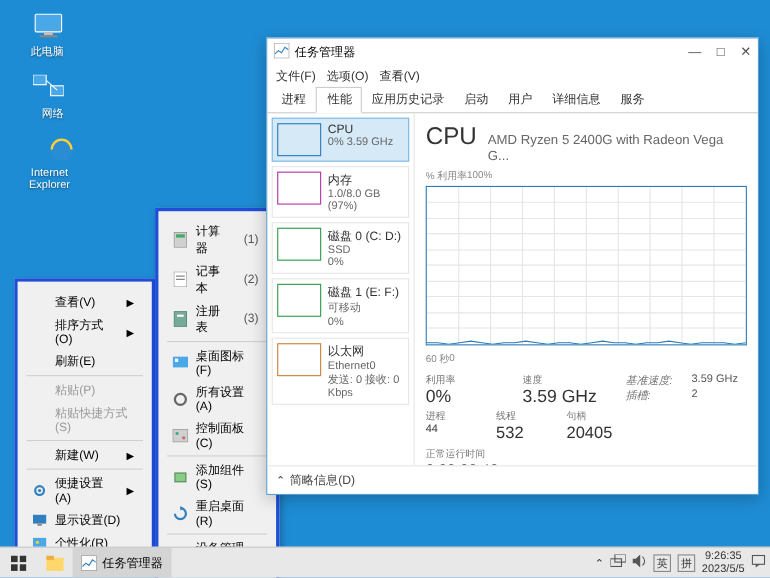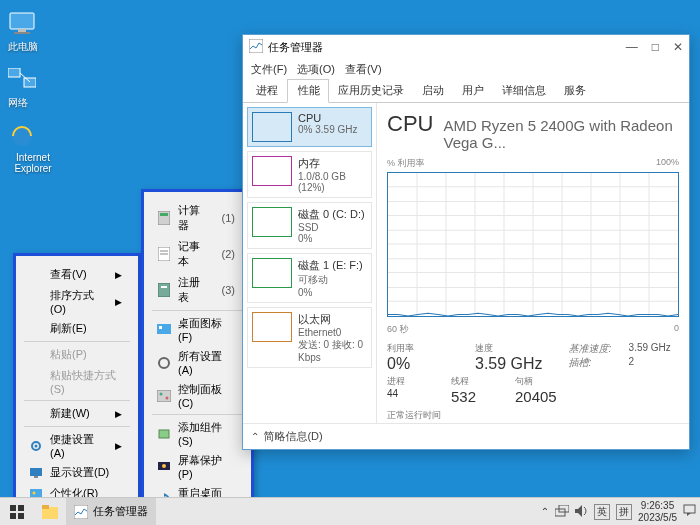--- a/index.html
+++ b/index.html
@@ -1,19 +1,19 @@
 <!DOCTYPE html>
 <html><head>
 <meta charset="utf-8">
 <style>
 * { margin: 0; padding: 0; box-sizing: border-box; font-family: "Microsoft YaHei", "Segoe UI", sans-serif; }
 body { width: 700px; height: 525px; background: #1e8cd4; position: relative; overflow: hidden; font-size: 11px; }
 
 
-.desktop-icon { position: absolute; width: 50px; display: flex; flex-direction: column; align-items: flex-start; color: #fff; text-align: center; gap: 2px; }
+.desktop-icon { position: absolute; width: 50px; display: flex; flex-direction: column; align-items: flex-end; color: #fff; text-align: center; gap: 2px; }
 .desktop-icon .ic { width: 28px; height: 28px; display: flex; align-items: center; justify-content: center; }
 .desktop-icon .lbl { font-size: 10px; text-shadow: 0 1px 2px rgba(0,0,0,.5); }
 
 
 .menu { position: absolute; background: #f0f0f0; border: 3px solid #1d4ed8; box-shadow: 2px 2px 6px rgba(0,0,0,.25); padding: 8px; font-size: 11px; }
 .menu-item { display: flex; align-items: center; padding: 3px 8px 3px 26px; position: relative; color: #000; }
 .menu-item.disabled { color: #9a9a9a; }
 .menu-item .arrow { margin-left: auto; font-size: 9px; padding-left: 14px; }
 .menu-item .shortcut { margin-left: auto; padding-left: 14px; color: #555; }
 .menu-item .mi-icon { position: absolute; left: 4px; width: 16px; height: 16px; display: flex; align-items: center; justify-content: center; }
@@ -30,21 +30,21 @@
 .tm-tab.active { border: 1px solid #ccc; border-bottom: 1px solid #fff; background: #fff; margin-bottom: -1px; padding-left: 10px; }
 .tm-body { flex: 1; display: flex; overflow: hidden; }
 .tm-side { width: 134px; border-right: 1px solid #e6e6e6; padding: 4px; overflow: hidden; }
 .side-item { border: 1px solid #e6e6e6; padding: 4px; margin-bottom: 4px; display: flex; gap: 6px; align-items: flex-start; min-height: 40px; }
 .side-item.sel { background: #d6e9f7; border-color: #7cb8e4; }
 .side-box { width: 40px; height: 30px; border: 1px solid; flex-shrink: 0; }
 .side-txt .t1 { font-size: 11px; color: #333; }
 .side-txt .t2 { font-size: 10px; color: #666; }
 .tm-main { flex: 1; padding: 8px 10px; display: flex; flex-direction: column; }
 .tm-h1 { font-size: 22px; font-weight: 400; color: #333; }
-.tm-leg { display: flex; justify-content: space-between; font-size: 9px; color: #888; margin-top: 6px; }
+.tm-leg { display: flex; font-size: 9px; color: #888; margin-top: 6px; }
 .tm-chart { height: 145px; border: 1px solid #2a7ab8; margin-top: 2px; position: relative; background: #fff; }
 .tm-chart .grid line { stroke: #e6e6e6; }
 .tm-stats { margin-top: 6px; }
 .stat-row { display: flex; gap: 26px; }
 .stat-lbl { font-size: 9px; color: #777; }
 .stat-val { font-size: 16px; color: #333; }
 .stat-col { min-width: 62px; }
 .stat-pair { display: flex; gap: 8px; font-size: 10px; color: #555; }
 .stat-pair .k { color: #777; min-width: 52px; font-style: italic; }
 .uptime .l { font-size: 9px; color: #777; }
@@ -76,21 +76,21 @@
 <div class="desktop-icon" style="top:66px;left:8px">
   <span class="ic">
       <svg width="28" height="24">
         <rect x="0" y="0" width="12" height="9" fill="#4aa8e8" stroke="#fff"></rect>
         <rect x="16" y="10" width="12" height="9" fill="#4aa8e8" stroke="#fff"></rect>
         <line x1="12" y1="5" x2="22" y2="14" stroke="#fff"></line>
       </svg>
     </span>
   <span class="lbl">网络</span>
 </div>
-<div class="desktop-icon" style="top:122px;left:8px">
+<div class="desktop-icon" style="top:122px;left:20px">
   <span class="ic">
       <svg width="26" height="26">
         <circle cx="13" cy="13" r="10" fill="#2a8dd4"></circle>
         <path d="M4 13 A9 9 0 0 1 22 13" fill="none" stroke="#ffd030" stroke-width="2"></path>
       </svg>
     </span>
   <span class="lbl">Internet Explorer</span>
 </div>
 
 <div class="menu" id="menu1" style="left:13px; top:253px; width:128px;">
@@ -209,29 +209,20 @@
       <span>控制面板(C)</span>
     </div>
     <div class="menu-sep"></div>
     <div class="menu-item">
       <span class="mi-icon">
         <svg width="14" height="12">
           <rect x="2" y="2" width="10" height="8" fill="#8c8" stroke="#585"></rect>
         </svg>
       </span>
       <span>添加组件(S)</span>
-    </div>
-    <div class="menu-item">
-      <span class="mi-icon">
-        <svg width="14" height="12">
-          <rect x="1" y="1" width="12" height="8" fill="#224"></rect>
-          <circle cx="7" cy="5" r="2" fill="#ffc040"></circle>
-        </svg>
-      </span>
-      <span>屏幕保护(P)</span>
     </div>
     <div class="menu-item">
       <span class="mi-icon">
         <svg width="14" height="14">
           <path d="M7 2 A5 5 0 1 1 2 7" fill="none" stroke="#3080c0" stroke-width="2"></path>
           <polygon points="7,0 7,4 10,2" fill="#3080c0"></polygon>
         </svg>
       </span>
       <span>重启桌面(R)</span>
     </div>
@@ -289,21 +280,21 @@
           <div class="side-box" style="border-color: rgb(42, 122, 184);"></div>
           <div class="side-txt">
             <div class="t1">CPU</div>
             <div class="t2">0% 3.59 GHz</div>
           </div>
         </div>
         <div class="side-item">
           <div class="side-box" style="border-color: rgb(176, 48, 160);"></div>
           <div class="side-txt">
             <div class="t1">内存</div>
-            <div class="t2">1.0/8.0 GB (12%)</div>
+            <div class="t2">1.0/8.0 GB (97%)</div>
           </div>
         </div>
         <div class="side-item">
           <div class="side-box" style="border-color: rgb(42, 154, 74);"></div>
           <div class="side-txt">
             <div class="t1">磁盘 0 (C: D:)</div>
             <div class="t2">SSD</div>
             <div class="t2">0%</div>
           </div>
         </div>
@@ -320,21 +311,21 @@
           <div class="side-txt">
             <div class="t1">以太网</div>
             <div class="t2">Ethernet0</div>
             <div class="t2">发送: 0 接收: 0 Kbps</div>
           </div>
         </div>
       </div>
     <div class="tm-main">
       <div style="display:flex; align-items:baseline; gap:10px;">
         <span class="tm-h1">CPU</span>
-        <span style="font-size:15px;color:#666">AMD Ryzen 5 2400G with Radeon Vega G...</span>
+        <span style="font-size:12px;color:#666">AMD Ryzen 5 2400G with Radeon Vega G...</span>
       </div>
       <div class="tm-leg">
         <span>% 利用率</span>
         <span>100%</span>
       </div>
       <div class="tm-chart">
         <svg width="100%" height="100%" viewBox="0 0 280 145" preserveAspectRatio="none">
           <g class="grid">
             <line x1="0" y1="14" x2="280" y2="14"></line>
               <line x1="0" y1="29" x2="280" y2="29"></line>

